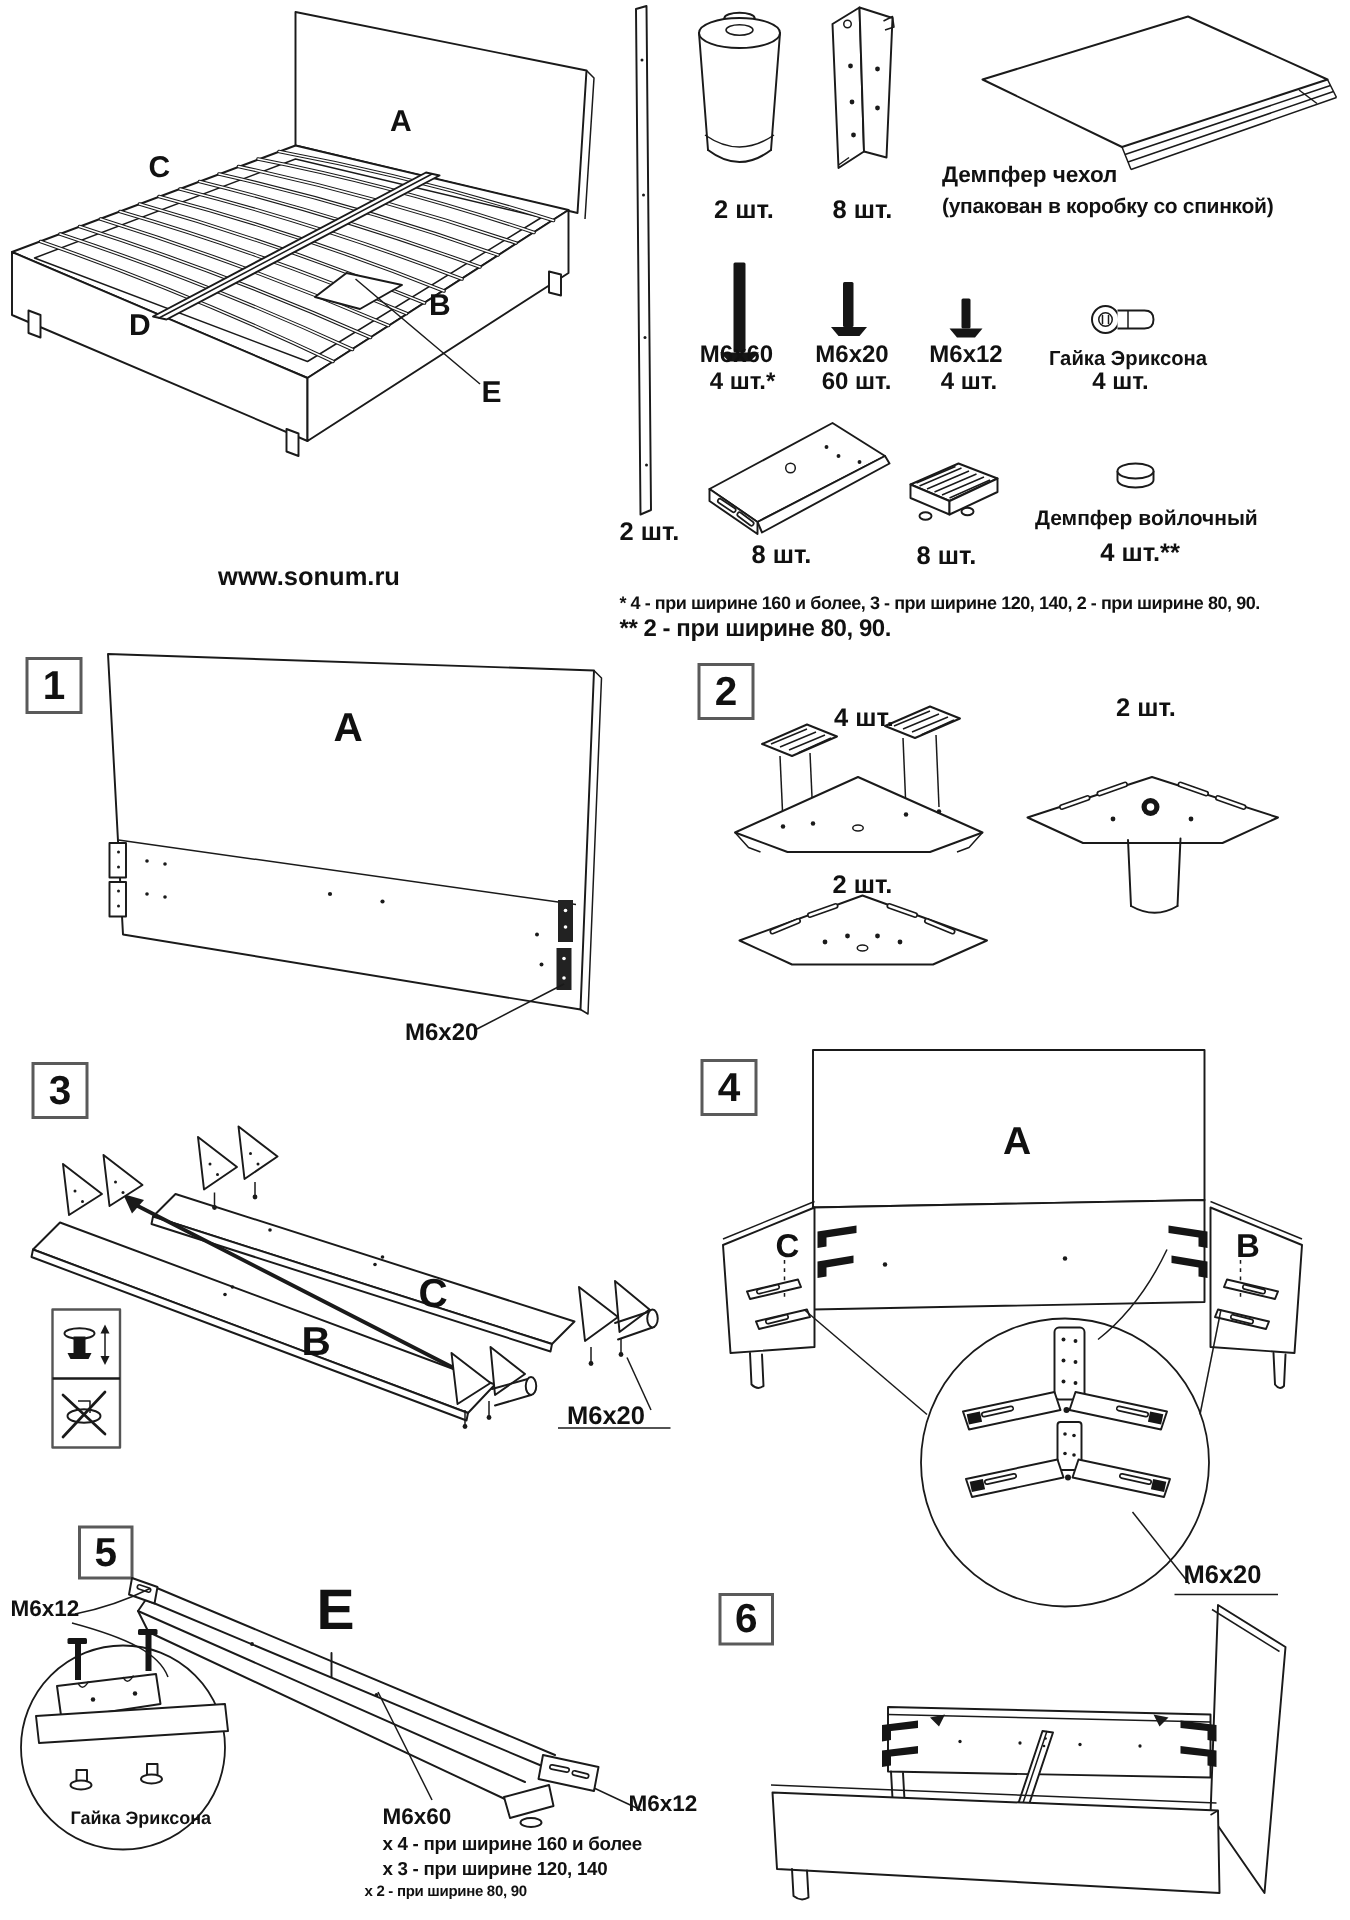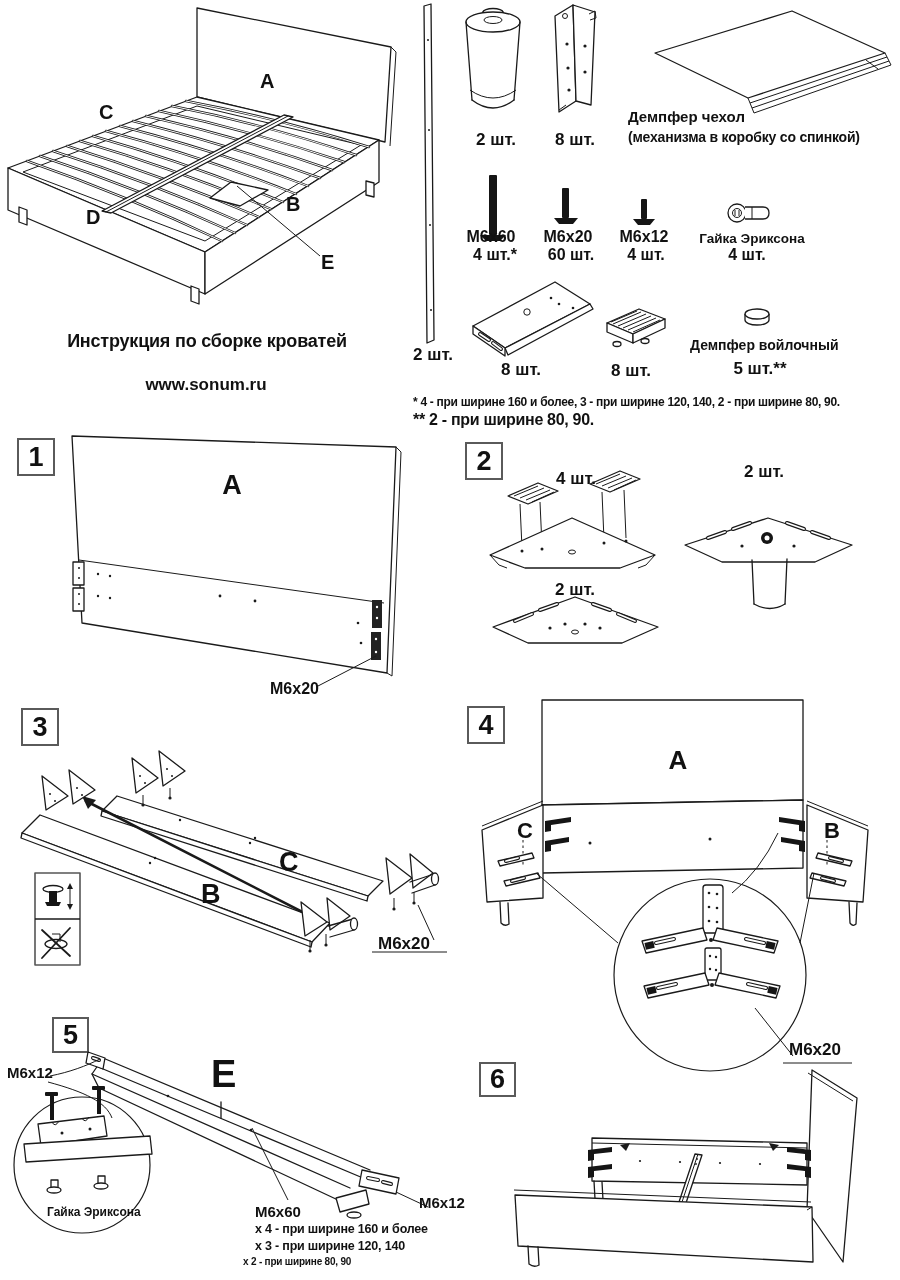--- a/index.html
+++ b/index.html
@@ -41,21 +41,20 @@
     <path class="fw" d="M19,207 l8,3 v15 l-8,-3 z"></path>
     <path class="fw" d="M191,286 l8,3 v15 l-8,-3 z"></path>
     <path class="fw" d="M366,181 l8,2 v14 l-8,-2 z"></path>
   </svg>
   <div class="lbl" style="left:260;top:70px;left:260px;font-size:20px">A</div>
   <div class="lbl" style="left:99px;top:101px;font-size:20px">C</div>
   <div class="lbl" style="left:86px;top:206px;font-size:20px">D</div>
   <div class="lbl" style="left:286px;top:193px;font-size:20px">B</div>
   <div class="lbl" style="left:321px;top:251px;font-size:20px">E</div>
 
-  <div class="lbl c" style="left:207px;top:331px;font-size:18px;letter-spacing:-0.2px">Инструкция по сборке кроватей</div>
   <div class="lbl c" style="left:206px;top:375px;font-size:17px">www.sonum.ru</div>
 
   <svg style="left:408px;top:0" width="48" height="348" viewBox="0 0 48 348">
     <polygon class="fw" points="16,6 23,4 26,340 19,343"></polygon>
     <circle class="dot" cx="20" cy="40" r="1"></circle>
       <circle class="dot" cx="21" cy="130" r="1"></circle>
     <circle class="dot" cx="22" cy="225" r="1"></circle>
       <circle class="dot" cx="23" cy="310" r="1"></circle>
   </svg>
   <div class="lbl c" style="left:433px;top:345px;font-size:17px">2 шт.</div>
@@ -86,21 +85,21 @@
   </svg>
   <div class="lbl c" style="left:575px;top:130px;font-size:17px">8 шт.</div>
 
   <svg style="left:640px;top:3px" width="255" height="125" viewBox="0 0 255 125">
     <polygon class="fw" points="15,50 152,8 245,50 108,95"></polygon>
     <path class="th" d="M110,100 L247,54 M112,105 L249,58 M114,110 L251,62"></path>
     <path class="th" d="M245,50 l2,4 M247,54 l2,4 M249,58 l2,4 M108,95 l2,5 M110,100 l2,5 M112,105 l2,5"></path>
     <path class="th" d="M226,57 l12,9"></path>
   </svg>
   <div class="lbl" style="left:628px;top:109px;font-size:15px">Демпфер чехол</div>
-  <div class="lbl" style="left:628px;top:130px;font-size:14px;letter-spacing:-0.2px">(механизма в коробку со спинкой)</div>
+  <div class="lbl" style="left:628px;top:130px;font-size:14px;letter-spacing:-0.2px">(упакован в коробку со спинкой)</div>
 
   <svg style="left:477px;top:173px" width="32" height="72" viewBox="0 0 32 72">
     <rect class="fb" x="12" y="2" width="8" height="60" rx="1"></rect>
     <path class="fb" d="M3,62 h26 l-6,6 h-14 z"></path>
   </svg>
   <div class="lbl c" style="left:491px;top:228px;font-size:16px">M6x60</div>
   <div class="lbl c" style="left:495px;top:246px;font-size:16px">4 шт.*</div>
 
   <svg style="left:551px;top:186px" width="30" height="46" viewBox="0 0 30 46">
     <rect class="fb" x="11" y="2" width="7" height="30" rx="1"></rect>
@@ -149,21 +148,21 @@
     <ellipse class="fw" cx="20" cy="41" rx="4" ry="2.5"></ellipse>
     <ellipse class="fw" cx="48" cy="38" rx="4" ry="2.5"></ellipse>
   </svg>
   <div class="lbl c" style="left:631px;top:361px;font-size:17px">8 шт.</div>
 
   <svg style="left:737px;top:304px" width="40" height="26" viewBox="0 0 40 26">
     <path class="fw" d="M8,10 v6 a12,5 0 0 0 24,0 v-6"></path>
     <ellipse class="fw" cx="20" cy="10" rx="12" ry="5"></ellipse>
   </svg>
   <div class="lbl" style="left:690px;top:338px;font-size:14px">Демпфер войлочный</div>
-  <div class="lbl c" style="left:760px;top:359px;font-size:17px">5 шт.**</div>
+  <div class="lbl c" style="left:760px;top:359px;font-size:17px">4 шт.**</div>
 
   <div class="lbl" style="left:413px;top:396px;font-size:12px;letter-spacing:-0.3px">* 4 - при ширине 160 и более, 3 - при ширине 120, 140, 2 - при ширине 80, 90.</div>
   <div class="lbl" style="left:413px;top:411px;font-size:16px;letter-spacing:-0.3px">** 2 - при ширине 80, 90.</div>
 
   <div class="stepbox" style="left:17px;top:438px;width:34px;height:34px;line-height:34px">1</div>
   <svg style="left:58px;top:428px" width="352" height="258" viewBox="0 0 352 258">
     <polygon class="fw" points="14,8 338,19 329,245 24,195"></polygon>
     <polyline class="th" points="338,19 343,24 334,248 329,245"></polyline>
     <line class="th" x1="21" y1="132" x2="326" y2="175"></line>
     <rect class="fw" x="15" y="134" width="11" height="23"></rect>

